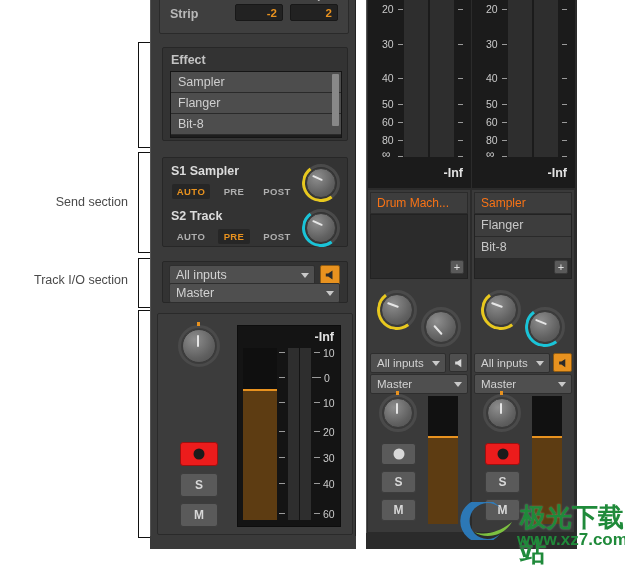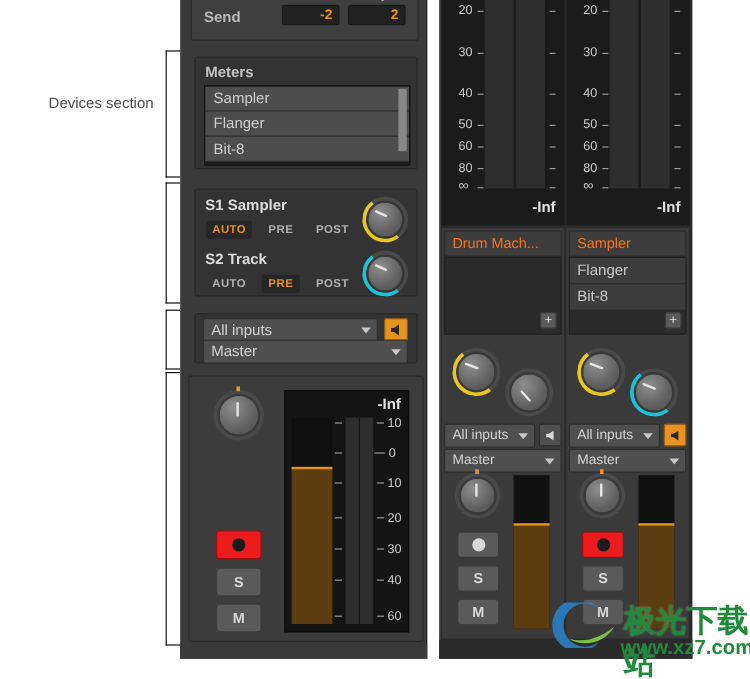--- a/index.html
+++ b/index.html
@@ -134,41 +134,42 @@
   .wm-cn{position:absolute;left:60px;top:0px;color:#1f8a3a;font-size:26px;font-weight:bold;
     font-family:"DejaVu Sans",sans-serif;text-shadow:0 0 2px rgba(255,255,255,.35);}
   .wm-url{position:absolute;left:57px;top:30px;color:#1f8a3a;font-size:17px;font-weight:bold;
     font-family:"Liberation Sans",sans-serif;}
 </style>
 </head>
 <body>
 
 <div class="stage">
 
-  <div class="ann-label" style="left:0px;width:128px;top:79px;">Devices section</div>
   <div class="bracket" style="left:138px;top:42px;width:13px;height:104px;"></div>
 
+  <div class="ann-label" style="left:0px;width:128px;top:195px;">Send section</div>
   <div class="bracket" style="left:138px;top:152px;width:13px;height:99px;"></div>
 
+  <div class="ann-label" style="left:0px;width:128px;top:273px;">Track I/O section</div>
   <div class="bracket" style="left:138px;top:258px;width:13px;height:48px;"></div>
 
   <div class="bracket" style="left:138px;top:310px;width:13px;height:226px;"></div>
 
   <div class="panel-left"></div>
 
   <div class="range-box">
     <div class="range-hdr" style="left:85px;">Down</div>
     <div class="range-hdr" style="left:148px;">Up</div>
-    <div class="range-lbl">Send</div>
+    <div class="range-lbl">Strip</div>
     <div class="num-field" style="left:75px;">-2</div>
     <div class="num-field" style="left:130px;">2</div>
   </div>
 
   <div class="grp" style="left:162px;top:47px;width:186px;height:94px;">
-    <div class="grp-title" style="position:absolute;left:8px;top:5px;">Meters</div>
+    <div class="grp-title" style="position:absolute;left:8px;top:5px;">Effect</div>
     <div class="devlist" style="left:7px;top:23px;width:172px;height:67px;">
       <div class="devrow">Sampler</div>
       <div class="devrow">Flanger</div>
       <div class="devrow">Bit-8</div>
       <div class="devscroll"></div>
     </div>
   </div>
 
   <div class="grp" style="left:162px;top:157px;width:186px;height:90px;">
 

